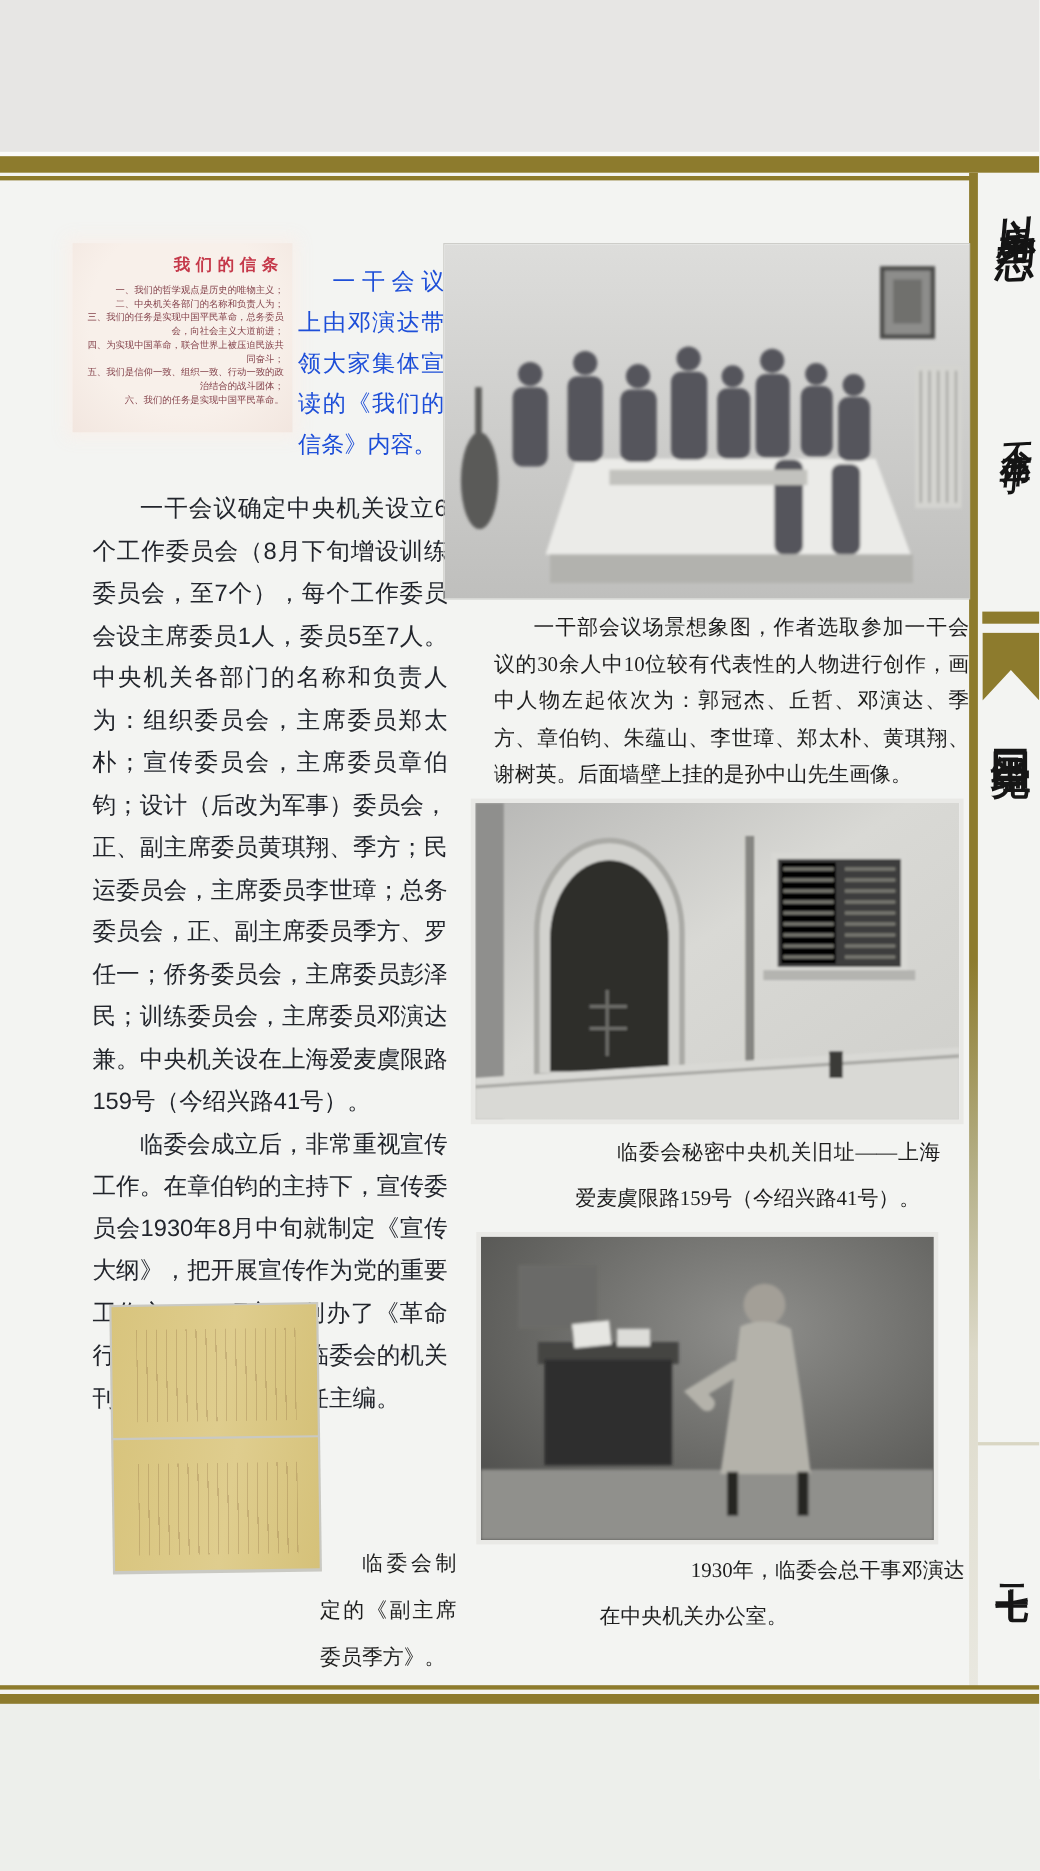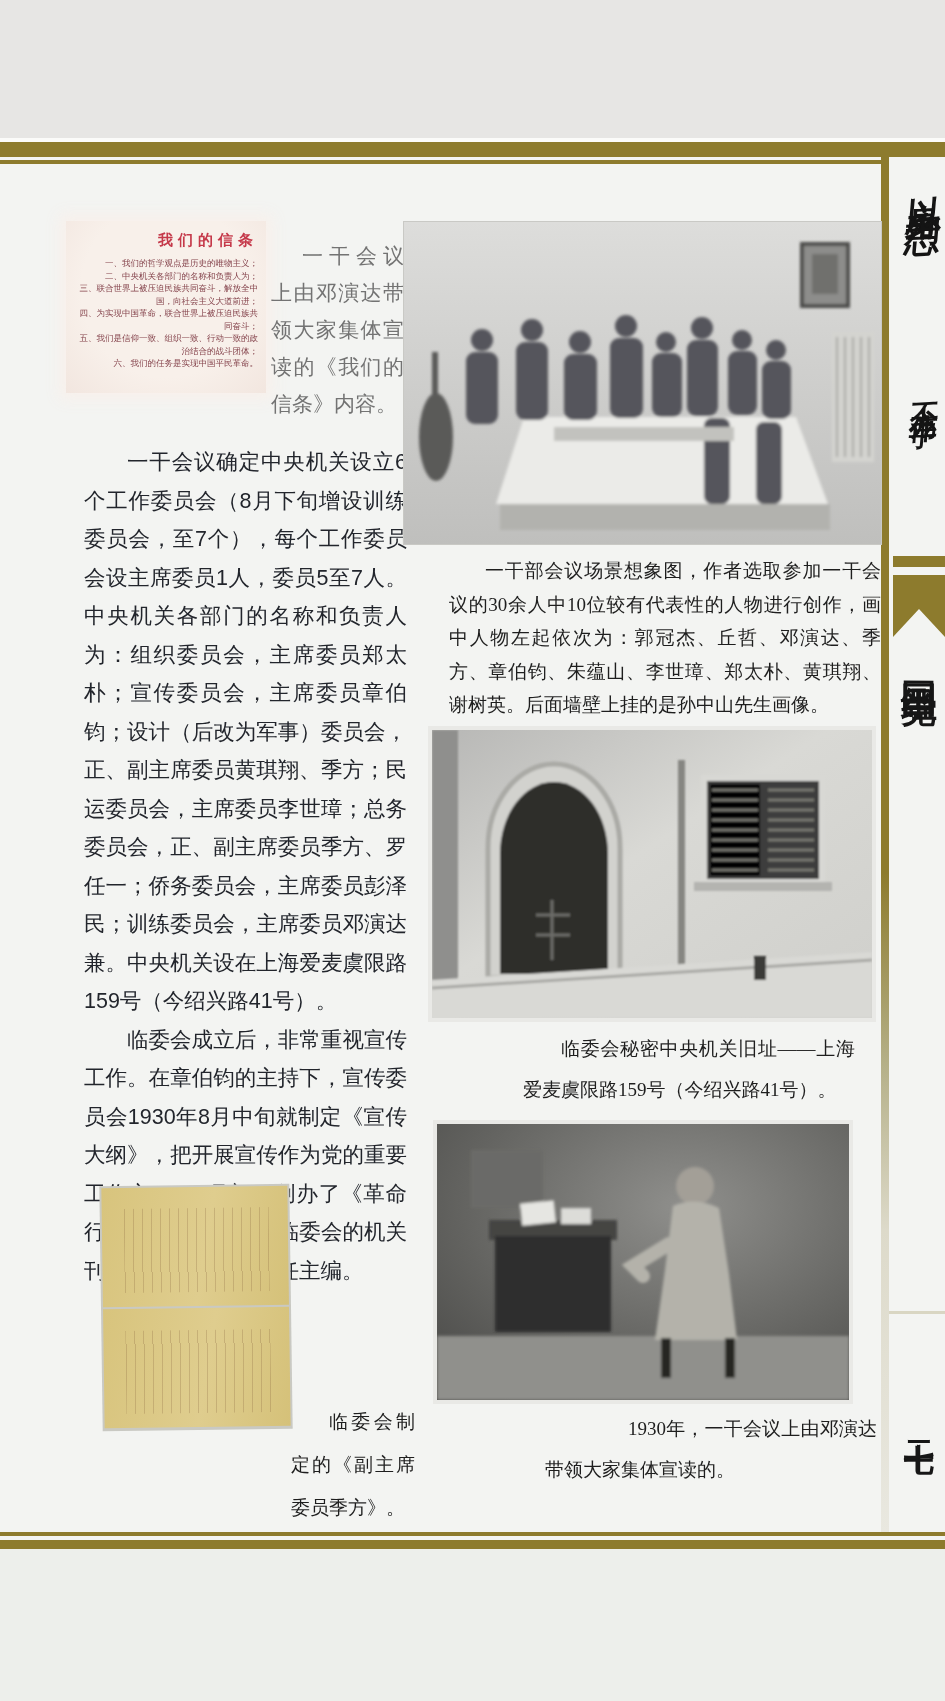--- a/index.html
+++ b/index.html
@@ -36,21 +36,21 @@
   .creed{left:66px;top:221px;width:200px;height:172px;padding:10px 8px 6px 10px;box-sizing:border-box;
          background:radial-gradient(ellipse at 50% 40%,#f8f0ea 60%,#f2e6df 100%);
          box-shadow:0 0 14px 6px rgba(248,240,234,.9);}
   .creed-title{text-align:right;color:#c5394a;font-weight:800;font-size:15px;letter-spacing:5px;
                font-family:"Liberation Serif",serif;margin-bottom:7px;}
   .creed-item{color:#84424b;font-size:8.5px;line-height:12.5px;padding-left:15px;text-indent:-15px;
               font-family:"Liberation Serif",serif;text-align:right;}
 
   
   .intro{left:271px;top:238px;width:133px;font-family:"Liberation Serif",serif;
-         font-size:21px;line-height:37px;color:#737373;text-indent:31px;text-align:justify;}
+         font-size:21px;line-height:37px;color:#1d4ed8;text-indent:31px;text-align:justify;}
   .article{left:84px;top:443px;width:323px;font-size:21.5px;line-height:38.5px;color:#22252c;
            font-weight:400;text-align:justify;}
   .article p{margin:0;text-indent:43px;}
   .caption{font-family:"Liberation Serif",serif;color:#1e1e1e;font-size:19px;text-align:justify;}
   .cap1{left:437px;top:554px;width:432px;line-height:33.5px;text-indent:36px;margin-left:12px;}
   .cap2{left:523px;top:1028px;width:332px;line-height:41px;text-indent:38px;}
   .cap3{left:545px;top:1408px;width:332px;line-height:41px;text-indent:83px;}
   .cap4{left:291px;top:1400px;width:124px;line-height:43px;text-indent:38px;}
 
   
@@ -85,21 +85,21 @@
   <div class="abs ribbon-bar"></div>
   <div class="abs ribbon"></div>
   <div class="abs section-tab">回国组党</div>
   <div class="abs pagenum-rule"></div>
   <div class="abs pagenum">二十七</div>
 
   <div class="abs creed">
     <div class="creed-title">我们的信条</div>
     <div class="creed-item">一、我们的哲学观点是历史的唯物主义；</div>
     <div class="creed-item">二、中央机关各部门的名称和负责人为；</div>
-    <div class="creed-item">三、联合世界上被压迫民族共同奋斗，解放全中国，向社会主义大道前进；</div>
+    <div class="creed-item">三、我们的任务是实现中国平民革命，总务委员会，向社会主义大道前进；</div>
     <div class="creed-item">四、为实现中国革命，联合世界上被压迫民族共同奋斗；</div>
     <div class="creed-item">五、我们是信仰一致、组织一致、行动一致的政治结合的战斗团体；</div>
     <div class="creed-item">六、我们的任务是实现中国平民革命。</div>
   </div>
 
   <div class="abs intro">一干会议上由邓演达带领大家集体宣读的《我们的信条》内容。</div>
 
   <div class="abs article">
     <p>一干会议确定中央机关设立6个工作委员会（8月下旬增设训练委员会，至7个），每个工作委员会设主席委员1人，委员5至7人。中央机关各部门的名称和负责人为：组织委员会，主席委员郑太朴；宣传委员会，主席委员章伯钧；设计（后改为军事）委员会，正、副主席委员黄琪翔、季方；民运委员会，主席委员李世璋；总务委员会，正、副主席委员季方、罗任一；侨务委员会，主席委员彭泽民；训练委员会，主席委员邓演达兼。中央机关设在上海爱麦虞限路159号（今绍兴路41号）。</p>
     <p>临委会成立后，非常重视宣传工作。在章伯钧的主持下，宣传委员会1930年8月中旬就制定《宣传大纲》，把开展宣传作为党的重要工作之一。9月初，创办了《革命行动》半月刊，作为临委会的机关刊物，邓演达亲自担任主编。</p>
@@ -207,21 +207,21 @@
         <rect x="84" y="78" width="34" height="22" fill="#e6e6e2" transform="rotate(-6 101 89)"></rect>
         <rect x="124" y="84" width="30" height="16" fill="#dcdcd8"></rect>
         <circle cx="258" cy="62" r="19" fill="#a39f97"></circle>
         <path d="M236 82 Q258 72 282 84 L292 150 L300 216 L218 216 L228 146 Z" fill="#b4b2aa"></path>
         <path d="M232 120 L196 142 L206 152" stroke="#b4b2aa" stroke-width="14" fill="none" stroke-linecap="round"></path>
         <rect x="224" y="214" width="10" height="40" fill="#262624"></rect>
         <rect x="288" y="214" width="10" height="40" fill="#262624"></rect>
       </g>
     </svg>
   </div>
-  <div class="abs caption cap3">1930年，一干会议上由邓演达带领大家集体宣读的。</div>
+  <div class="abs caption cap3">1930年，临委会总干事邓演达在中央机关办公室。</div>
 
   <div class="abs docphoto">
     <div class="docpage">
         <div class="doccols"></div>
       </div>
     <div class="docpage">
         <div class="doccols"></div>
       </div>
   </div>
   <div class="abs caption cap4">临委会制定的《副主席委员季方》。</div>

